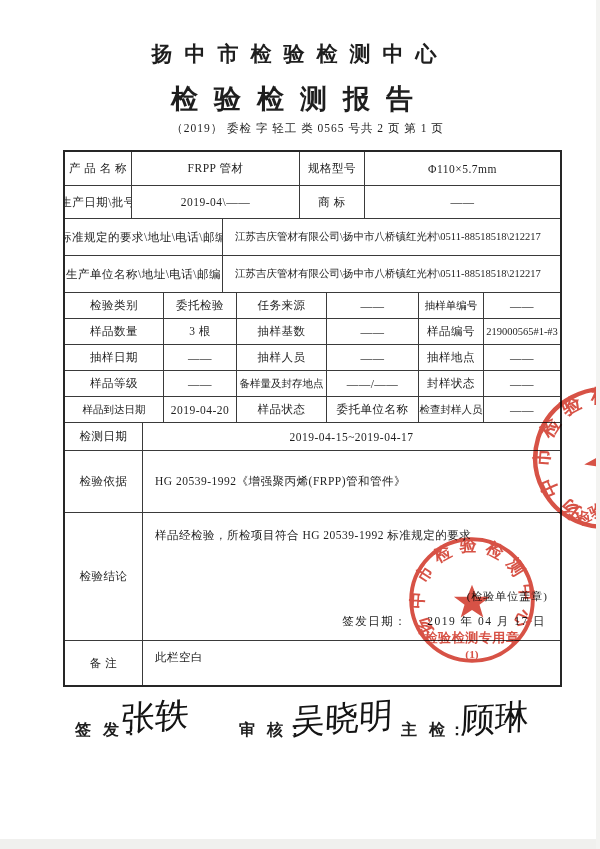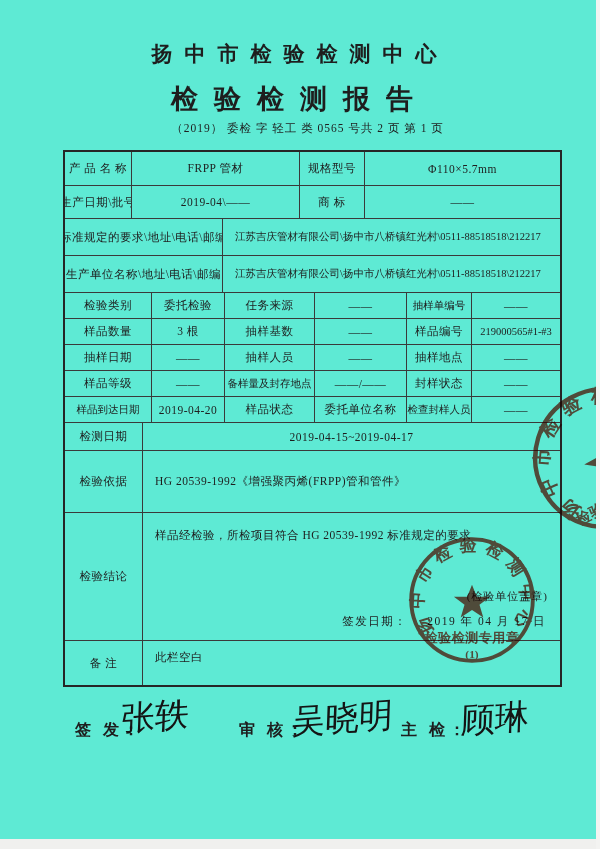--- a/index.html
+++ b/index.html
@@ -1,16 +1,16 @@
 <!DOCTYPE html>
 <html><head>
 <meta charset="utf-8">
 <style>
   html,body{margin:0;padding:0;background:#e8e8e6;}
-  .page{position:relative;width:600px;height:849px;background:#5eead4;overflow:hidden;
+  .page{position:relative;width:600px;height:849px;background:#ffffff;overflow:hidden;
         color:#1e1e1e;font-family:"Liberation Serif","DejaVu Serif",serif;}
   .edge-bottom{position:absolute;left:0;right:0;bottom:0;height:10px;background:#f0f0ee;}
   .edge-right{position:absolute;top:0;bottom:0;right:0;width:4px;background:#f3f3f1;}
 
   .org-title{position:absolute;top:40px;left:0;width:100%;text-align:center;
              font-size:21px;font-weight:bold;letter-spacing:12px;white-space:nowrap;}
   .doc-title{position:absolute;top:81px;left:0;width:100%;text-align:center;
              font-size:27px;font-weight:bold;letter-spacing:16px;white-space:nowrap;}
   .ref-line{position:absolute;top:121px;left:75px;width:465px;display:flex;
             justify-content:center;font-size:11.5px;letter-spacing:1px;}
@@ -22,21 +22,21 @@
   .td{border-right:1px solid #3a3a3a;display:flex;align-items:center;justify-content:center;
       font-size:11.5px;letter-spacing:0.5px;box-sizing:border-box;text-align:center;
       overflow:hidden;white-space:nowrap;}
   .td:last-child{border-right:none;}
   .left{justify-content:flex-start;text-align:left;padding-left:12px;}
   .small{font-size:10.5px;letter-spacing:0;}
   .h-a{height:33px}.h-b{height:32px}.h-c{height:36px}.h-d{height:25px}
   .h-e{height:27px}.h-f{height:61px}.h-g{height:127px}.h-h{height:44px}
   .wA1{width:67px}.wA2{width:168px}.wA3{width:65px}.wA4{flex:1}
   .wB1{width:158px}.wB2{flex:1}
-  .wC1{width:87px}.wC2{width:73px}.wC3{width:90px}.wC4{width:92px}.wC5{width:65px}.wC6{flex:1}
+  .wC1{width:99px}.wC2{width:73px}.wC3{width:90px}.wC4{width:92px}.wC5{width:65px}.wC6{flex:1}
   .wD1{width:78px}.wD2{flex:1}
   .top-align{align-items:flex-start;padding-top:9px;}
   .concl{position:relative;align-items:flex-start;justify-content:flex-start;
          padding:15px 6px 0 12px;white-space:normal;text-align:left;}
   .seal-note{position:absolute;right:12px;bottom:36px;font-size:11px;letter-spacing:1px;}
   .issue-line{position:absolute;right:14px;bottom:11px;font-size:11.5px;letter-spacing:1.5px;
               display:flex;gap:20px;white-space:nowrap;}
 
   .sign-row{position:absolute;left:63px;top:696px;width:510px;height:64px;}
   .sig-label{position:absolute;top:24px;font-size:16px;letter-spacing:4px;white-space:nowrap;font-weight:bold;}

